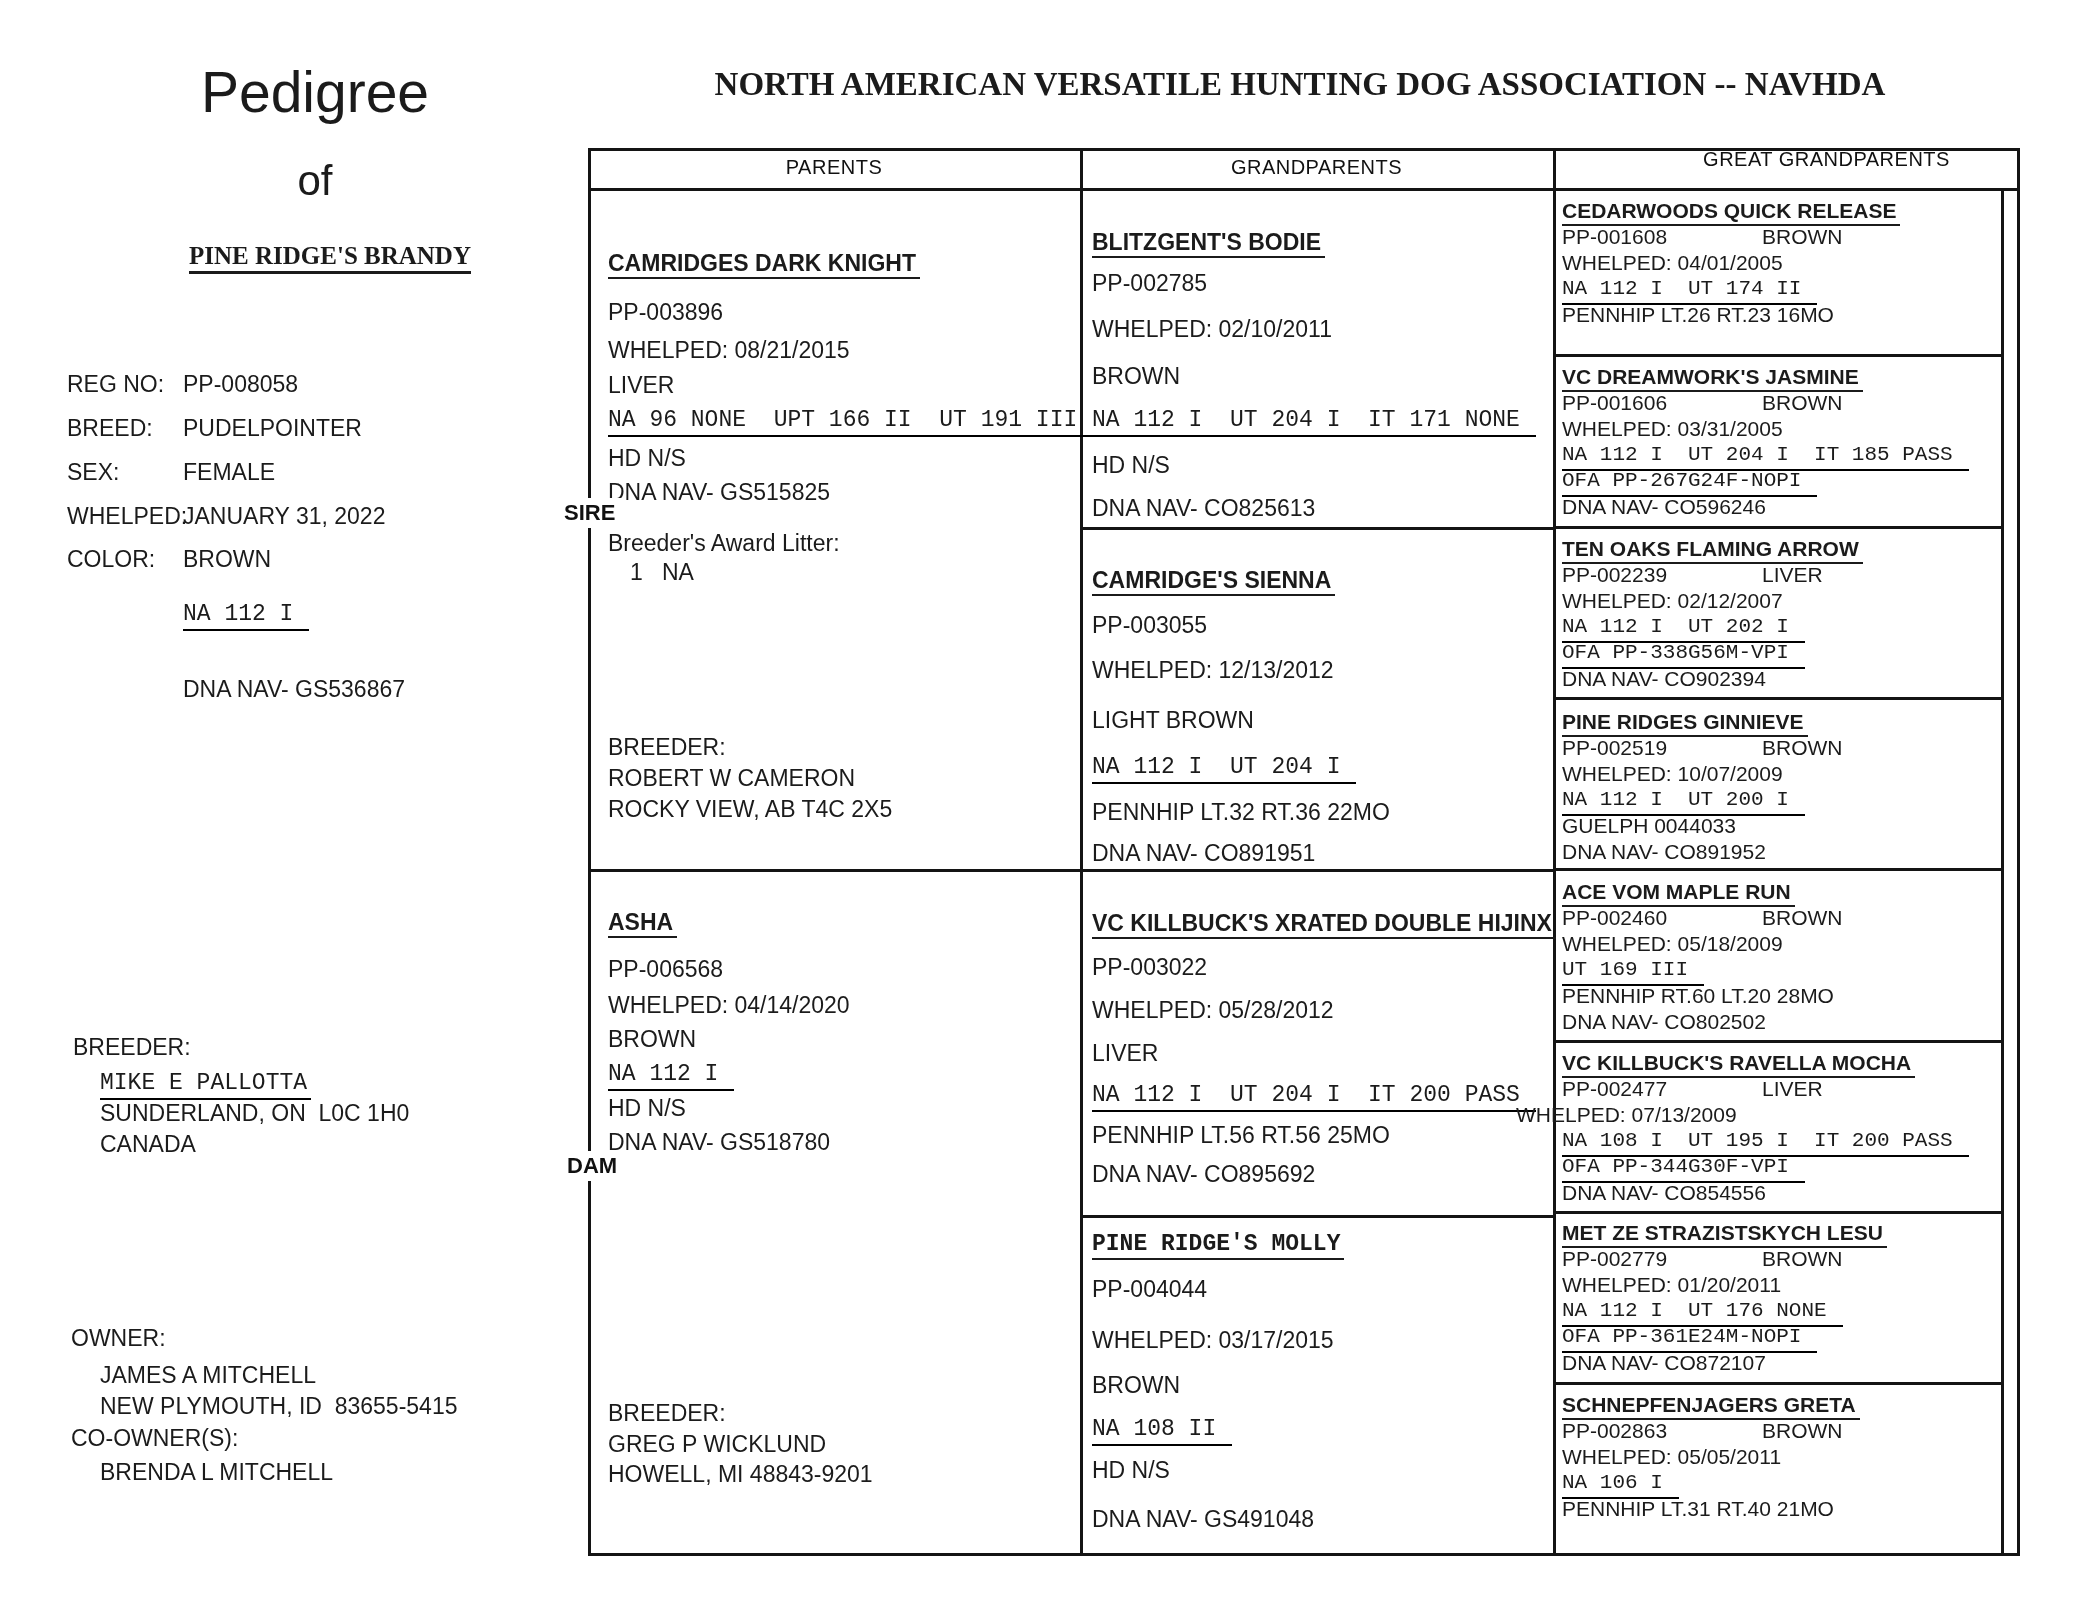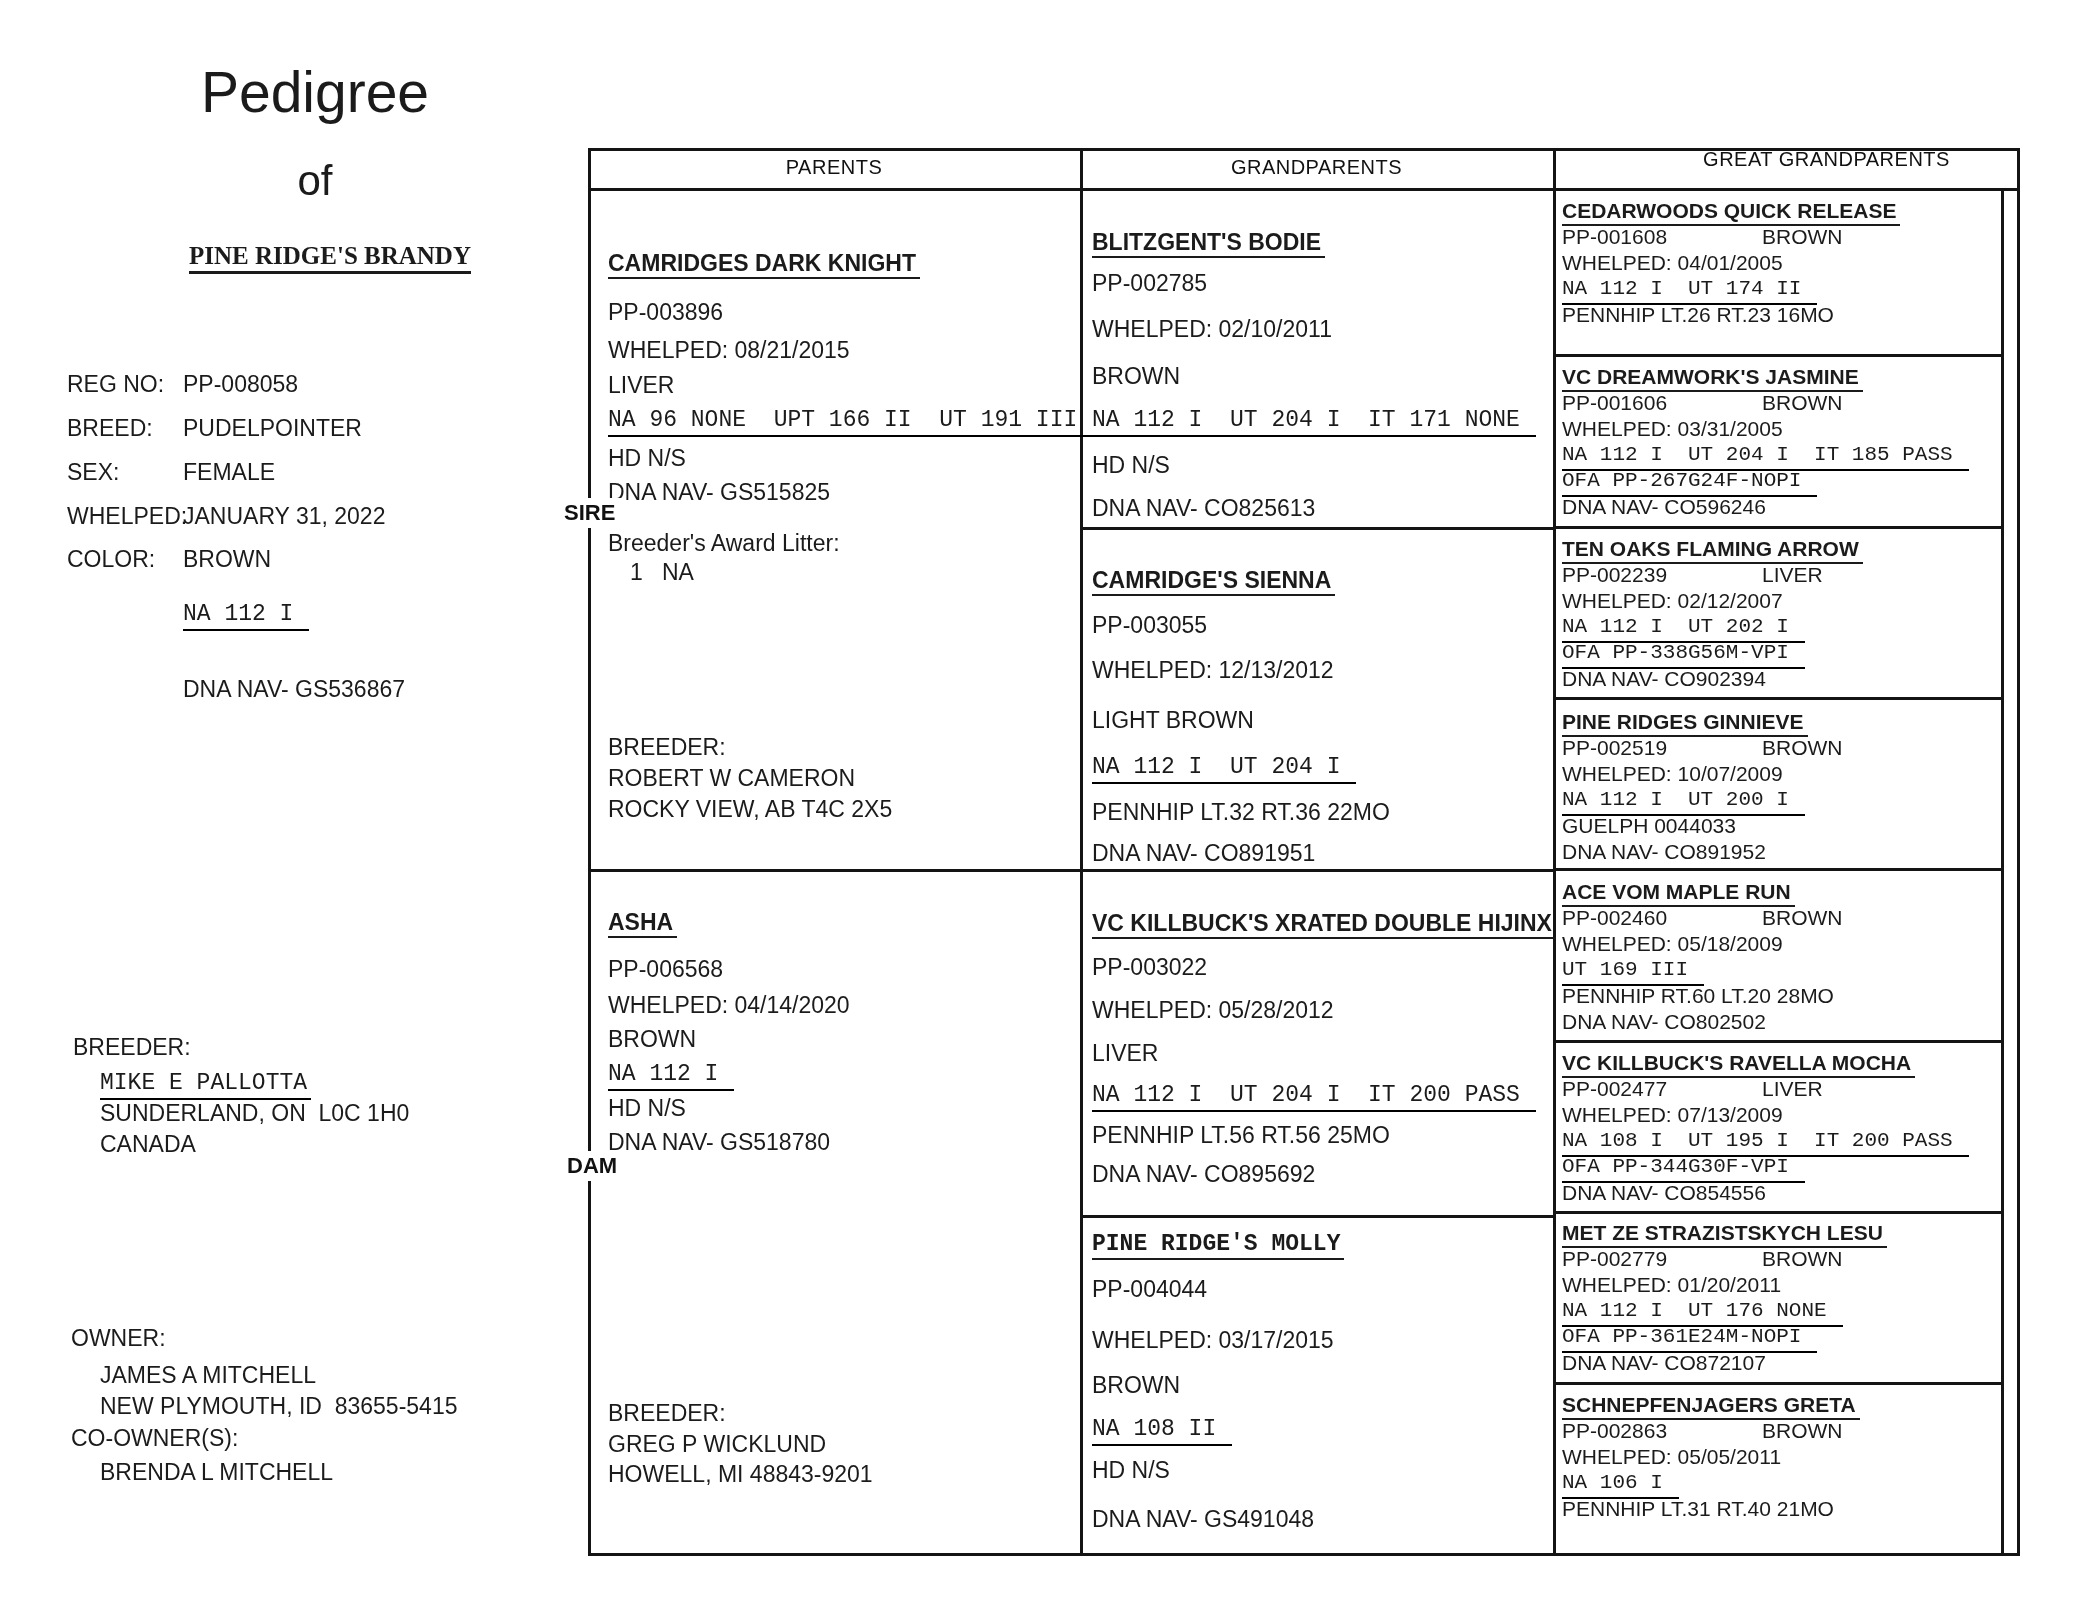--- a/index.html
+++ b/index.html
@@ -43,20 +43,21 @@
   <div class="ln u" style="left:100px; top:1070px; padding-right:4px;">MIKE E PALLOTTA</div>
   <div class="ln" style="left:100px; top:1100px;">SUNDERLAND, ON  L0C 1H0</div>
   <div class="ln" style="left:100px; top:1131px;">CANADA</div>
 
   <div class="ln" style="left:71px;  top:1325px;">OWNER:</div>
   <div class="ln" style="left:100px; top:1362px;">JAMES A MITCHELL</div>
   <div class="ln" style="left:100px; top:1393px;">NEW PLYMOUTH, ID  83655-5415</div>
   <div class="ln" style="left:71px;  top:1425px;">CO-OWNER(S):</div>
   <div class="ln" style="left:100px; top:1459px;">BRENDA L MITCHELL</div>
 
+  <div class="ln ctr serifb" style="left:560px; top:66px; width:1480px; font-size:33px;">NORTH AMERICAN VERSATILE HUNTING DOG ASSOCIATION -- NAVHDA</div>
 
   <div class="vl" style="left:588px;  top:148px; width:3px; height:1408px;"></div>
   <div class="vl" style="left:1080px; top:148px; width:3px; height:1408px;"></div>
   <div class="vl" style="left:1553px; top:148px; width:3px; height:1408px;"></div>
   <div class="vl" style="left:2017px; top:148px; width:3px; height:1408px;"></div>
   <div class="hl" style="left:588px; top:148px;  width:1432px; height:3px;"></div>
   <div class="hl" style="left:588px; top:188px;  width:1432px; height:3px;"></div>
   <div class="hl" style="left:588px; top:1553px; width:1432px; height:3px;"></div>
 
   <div class="hl" style="left:588px;  top:869px;  width:495px; height:3px;"></div>
@@ -165,21 +166,21 @@
 
   <div class="ln g nm" style="left:1562px; top:880px;">ACE VOM MAPLE RUN</div>
   <div class="ln g" style="left:1562px; top:906px;"><span class="regw">PP-002460</span><span>BROWN</span></div>
   <div class="ln g" style="left:1562px; top:932px;">WHELPED: 05/18/2009</div>
   <div class="ln g u" style="left:1562px; top:958px;">UT 169 III</div>
   <div class="ln g" style="left:1562px; top:984px;">PENNHIP RT.60 LT.20 28MO</div>
   <div class="ln g" style="left:1562px; top:1010px;">DNA NAV- CO802502</div>
 
   <div class="ln g nm" style="left:1562px; top:1051px;">VC KILLBUCK'S RAVELLA MOCHA</div>
   <div class="ln g" style="left:1562px; top:1077px;"><span class="regw">PP-002477</span><span>LIVER</span></div>
-  <div class="ln g" style="left:1562px; top:1103px;">WHELPED: 07/13/2009</div>
+  <div class="ln g" style="left:1516px; top:1103px;">WHELPED: 07/13/2009</div>
   <div class="ln g u" style="left:1562px; top:1129px;">NA 108 I  UT 195 I  IT 200 PASS</div>
   <div class="ln g u" style="left:1562px; top:1155px;">OFA PP-344G30F-VPI</div>
   <div class="ln g" style="left:1562px; top:1181px;">DNA NAV- CO854556</div>
 
   <div class="ln g nm" style="left:1562px; top:1221px;">MET ZE STRAZISTSKYCH LESU</div>
   <div class="ln g" style="left:1562px; top:1247px;"><span class="regw">PP-002779</span><span>BROWN</span></div>
   <div class="ln g" style="left:1562px; top:1273px;">WHELPED: 01/20/2011</div>
   <div class="ln g u" style="left:1562px; top:1299px;">NA 112 I  UT 176 NONE</div>
   <div class="ln g u" style="left:1562px; top:1325px;">OFA PP-361E24M-NOPI</div>
   <div class="ln g" style="left:1562px; top:1351px;">DNA NAV- CO872107</div>

